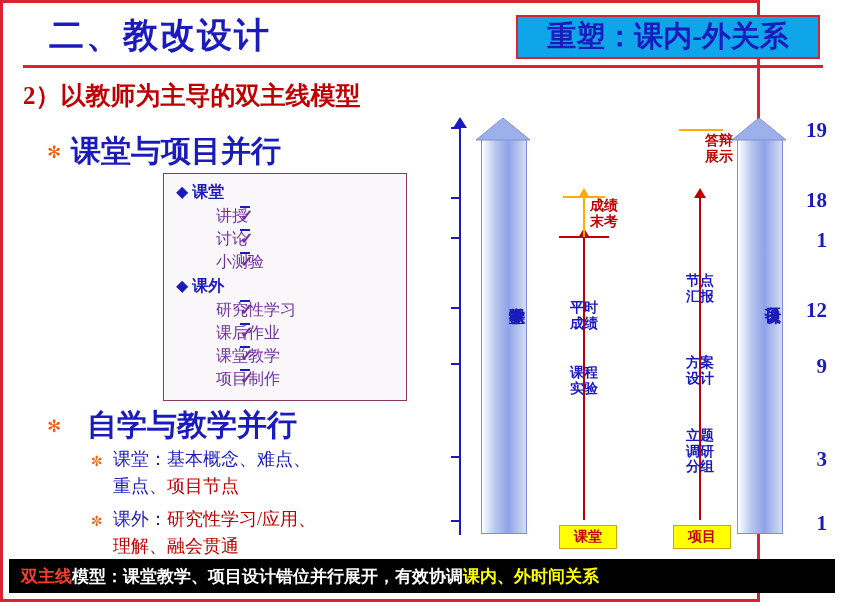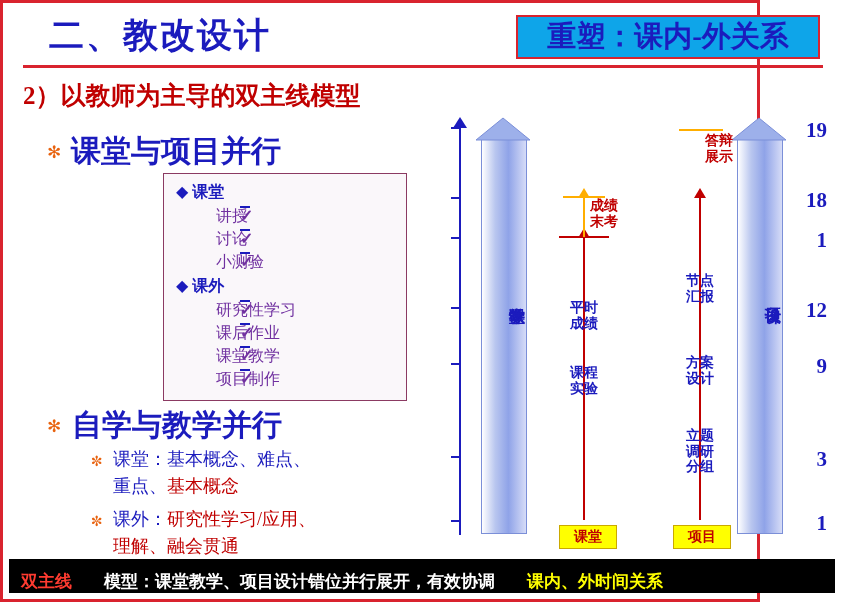--- a/index.html
+++ b/index.html
@@ -85,25 +85,24 @@
     font-family:"Liberation Serif","DejaVu Serif",serif;
   }
   .sub-line .hl{color:#c00000;}
   .subbullet{
     position:absolute;color:#e8620e;font-size:14px;
   }
   
   .footer{
     position:absolute;left:6px;bottom:6px;width:826px;height:34px;
     background:#000000;
-    display:flex;align-items:flex-end;
+    display:flex;align-items:center;
     padding-left:12px;box-sizing:border-box;
     font-size:17px;font-weight:bold;
     font-family:"Liberation Serif","DejaVu Serif",serif;
-    gap:32px;
   }
   .footer .w{color:#ffffff;}
   .footer .y{color:#ffff00;}
   .footer .r{color:#ff3b30;}
   
   .chart{
     position:absolute;left:424px;top:112px;width:400px;height:430px;
   }
   .axis{
     position:absolute;left:32px;top:10px;width:2px;height:410px;background:#1b1bbd;
@@ -215,28 +214,28 @@
       <span class="tick">✓</span>
       <span>课堂教学</span>
     </div>
     <div class="chk" style="left:52px;top:195px;">
       <span class="tick">✓</span>
       <span>项目制作</span>
     </div>
   </div>
 
   <div class="flower" style="left:44px;top:415px;"></div>
-  <div class="bullet-lv1" style="left:69px;top:402px;">自学与教学并行</div>
+  <div class="bullet-lv1" style="left:84px;top:402px;">自学与教学并行</div>
 
   <div class="subbullet" style="left:88px;top:450px;">✼</div>
   <div class="sub-line" style="left:110px;top:444px;">
     <span>课堂：</span><span>基本概念、难点、</span>
   </div>
   <div class="sub-line" style="left:110px;top:471px;">
-    <span>重点、</span><span class="hl">基本概念</span>
+    <span>重点、</span><span class="hl">项目节点</span>
   </div>
 
   <div class="subbullet" style="left:88px;top:510px;">✼</div>
   <div class="sub-line hl" style="left:110px;top:531px;color:#c00000;">理解、融会贯通</div>
   <div class="sub-line" style="left:110px;top:504px;">
     <span>课外：</span><span class="hl">研究性学习/应用、</span>
   </div>
 
   <div class="chart">
 

